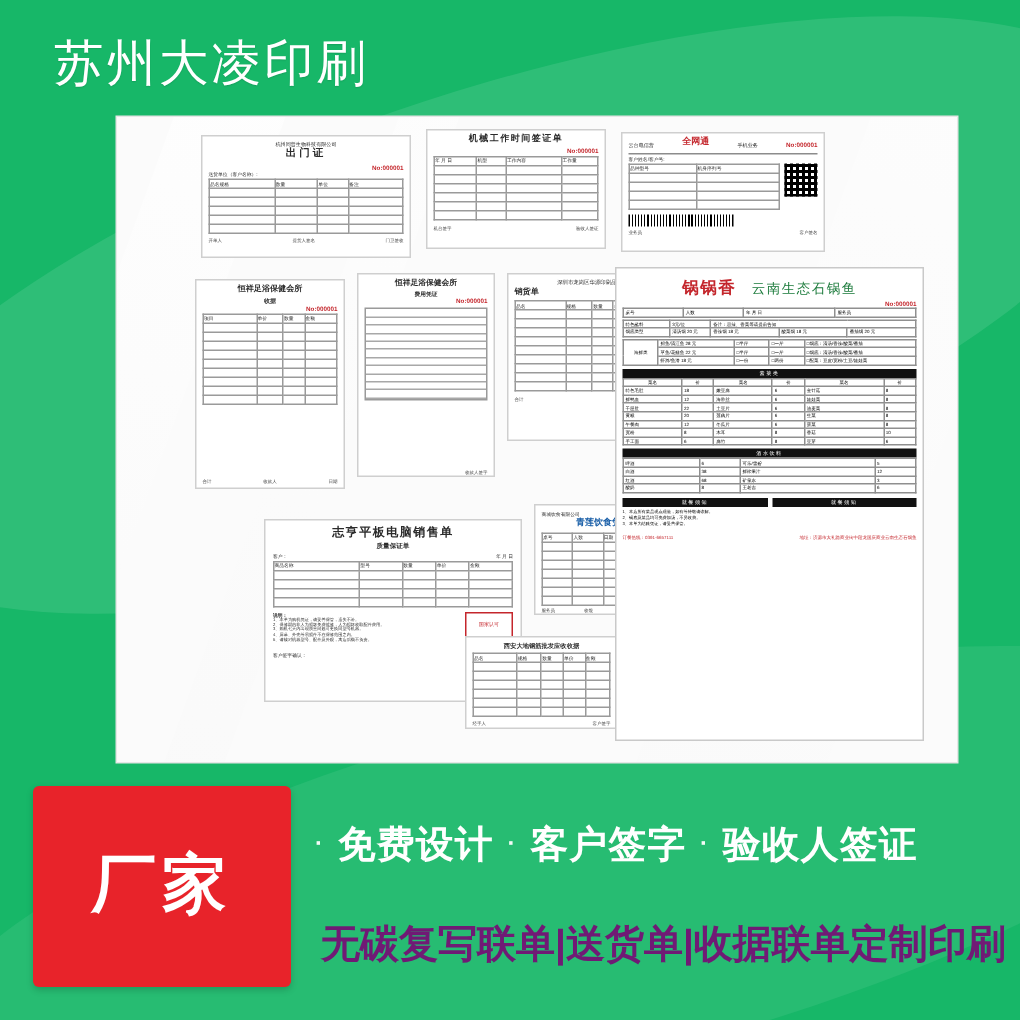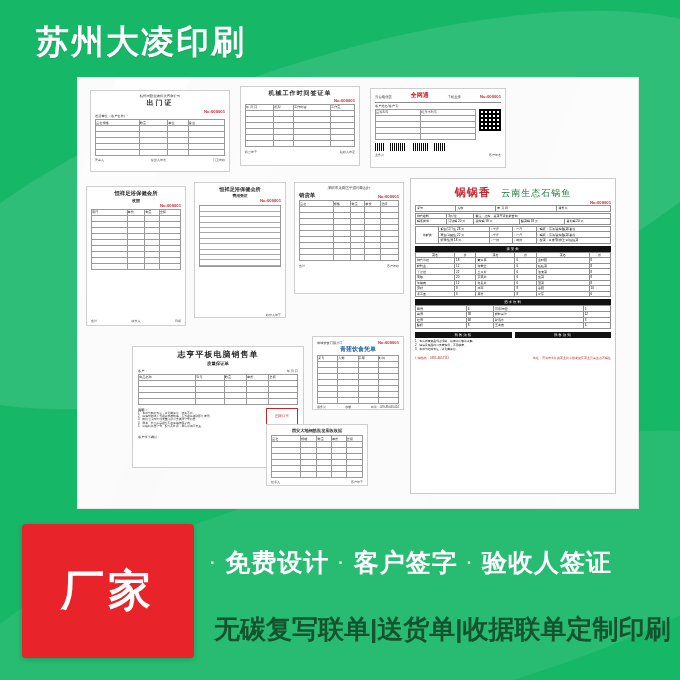--- a/index.html
+++ b/index.html
@@ -19,21 +19,21 @@
     overflow:hidden;
   }
   .photo .gl{position:absolute;background:linear-gradient(180deg,rgba(255,255,255,.85),rgba(240,240,240,.2));}
   .photo .gl1{width:70px;height:620px;left:-40px;top:-90px;transform:rotate(20deg);opacity:.9;}
   .photo .gl2{width:38px;height:620px;left:120px;top:-120px;transform:rotate(20deg);opacity:.7;}
   .photo .gl3{width:120px;height:700px;left:430px;top:-140px;transform:rotate(20deg);opacity:.55;}
 
   
   .brand{
     position:absolute;left:36px;top:20px;z-index:6;
-    font-size:33px;font-weight:bold;color:#ffffff;letter-spacing:2px;
+    font-size:33px;font-weight:normal;color:#ffffff;letter-spacing:2px;
     text-shadow:0 1px 1px rgba(0,0,0,.12);
   }
 
   
   .redblock{
     position:absolute;left:22px;top:524px;width:172px;height:134px;z-index:7;
     background:#e8232a;border-radius:4px;
     display:flex;flex-direction:column;align-items:center;justify-content:center;
     box-shadow:0 2px 5px rgba(0,0,0,.18);
   }
@@ -41,26 +41,26 @@
 
   
   .features{
     position:absolute;left:210px;top:546px;z-index:7;
     color:#fff;font-size:25px;font-weight:bold;letter-spacing:1px;
     display:flex;align-items:center;gap:9px;
   }
   .features .dot{font-size:16px;opacity:.95;}
   .tagline{
     position:absolute;left:214px;top:612px;z-index:7;
-    color:#14532d;font-size:26px;font-weight:bold;letter-spacing:0px;
+    color:#701a75;font-size:26px;font-weight:bold;letter-spacing:0px;
   }
 
   
   .card{position:absolute;background:#fff;border:1px solid #cfcfcf;box-sizing:border-box;
-        font-size:3.4px;line-height:1.25;color:#2b2b2b;overflow:hidden;}
+        font-size:3.4px;line-height:1.25;color:#2b2b2b;overflow:hidden;margin-left:44px;}
   .card .ttl{text-align:center;font-weight:bold;}
   .row{display:flex;}
   .tbl{width:100%;border-collapse:collapse;}
   .tbl td,.tbl th{border:0.4px solid #9a9a9a;height:5px;padding:0;}
   .lbl{font-size:3.2px;}
   .thin{border-top:0.4px solid #8c8c8c;}
   .no{color:#c4262c;font-size:4.2px;font-weight:bold;}
   .hdrline{display:flex;justify-content:space-between;align-items:flex-end;}
   .sig{font-size:3px;color:#444;}
   .grid-lines div{border-bottom:0.4px solid #a8a8a8;height:4.4px;}

